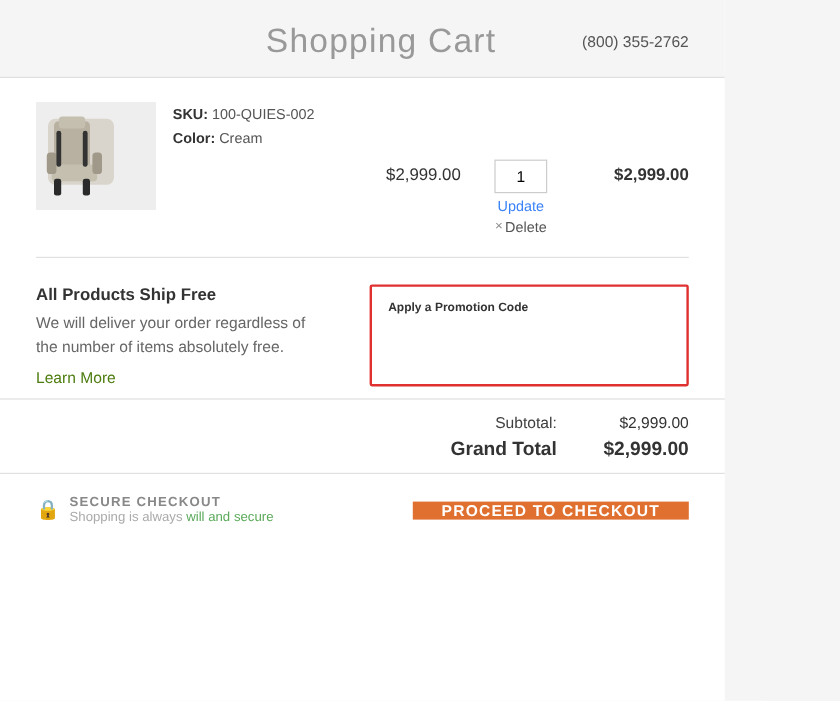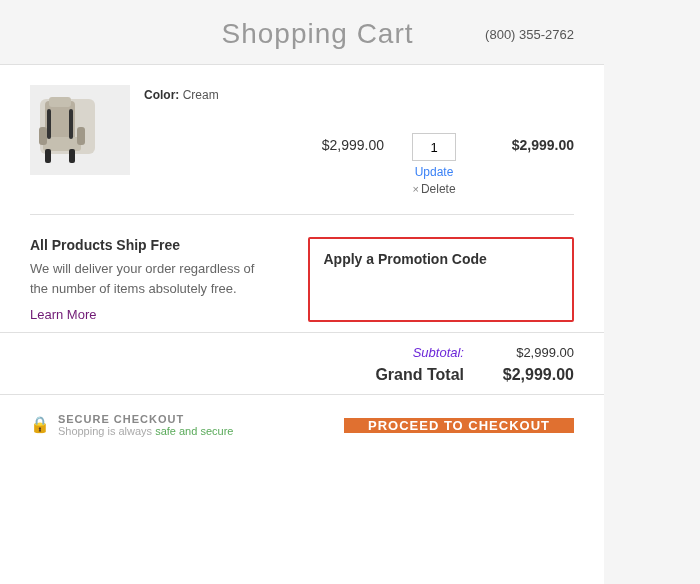--- a/index.html
+++ b/index.html
@@ -146,35 +146,35 @@
       font-size: 14px;
       margin-bottom: 6px;
     }
     .shipping-desc {
       font-size: 13px;
       color: #666;
       line-height: 1.5;
       margin-bottom: 8px;
     }
     .learn-more-link {
-      color: #701a75;
+      color: #4d7c0f;
       font-size: 13px;
       cursor: pointer;
       text-decoration: none;
       margin-top: 32px;
     }
     .promo-section {
       flex: 1;
       border: 2px solid #e03030;
       padding: 12px 14px;
       border-radius: 2px;
     }
     .promo-title {
       font-weight: bold;
-      font-size: 14px;
+      font-size: 10px;
       margin-bottom: 8px;
     }
     .promo-row {
       display: flex;
       align-items: center;
       gap: 8px;
     }
     .promo-input {
       flex: 1;
       height: 30px;
@@ -201,22 +201,21 @@
       gap: 6px;
       border-bottom: 1px solid #e0e0e0;
     }
     .subtotal-row {
       display: flex;
       gap: 30px;
       align-items: center;
     }
     .subtotal-label {
       font-size: 13px;
-      color: #6d28d9;
-      font-style: italic;
+      color: #404040;
     }
     .subtotal-value {
       font-size: 13px;
       color: #333;
       min-width: 80px;
       text-align: right;
     }
     .grand-total-row {
       display: flex;
       gap: 30px;
@@ -310,20 +309,24 @@
           <rect x="42" y="38" width="8" height="18" rx="3" fill="#a09888"></rect>
 
           <rect x="14" y="8" width="22" height="10" rx="3" fill="#c5bfb0"></rect>
 
           <rect x="12" y="20" width="4" height="30" rx="2" fill="#333"></rect>
           <rect x="34" y="20" width="4" height="30" rx="2" fill="#333"></rect>
         </svg>
       </div>
 
       <div class="product-info">
+        <div class="product-meta">
+          <span class="label">SKU:</span>
+          <span>100-QUIES-002</span>
+        </div>
         <div class="product-meta">
           <span class="label">Color:</span>
           <span>Cream</span>
         </div>
       </div>
 
       <div class="price-col">$2,999.00</div>
 
       <div class="qty-col">
         <input class="qty-input" type="text" value="1" style="">
@@ -359,20 +362,20 @@
       <span class="grand-total-value">$2,999.00</span>
     </div>
   </div>
 
   <div class="footer-section">
     <div class="secure-checkout">
       <div class="lock-icon-wrap">🔒</div>
       <div class="secure-text-wrap">
         <div class="secure-title">SECURE CHECKOUT</div>
         <div class="secure-subtitle">
-          <span>Shopping is always </span><span class="highlight">safe and secure</span>
+          <span>Shopping is always </span><span class="highlight">will and secure</span>
         </div>
       </div>
     </div>
     <button class="checkout-btn">PROCEED TO CHECKOUT</button>
   </div>
 
 </div>
 
 </body></html>

